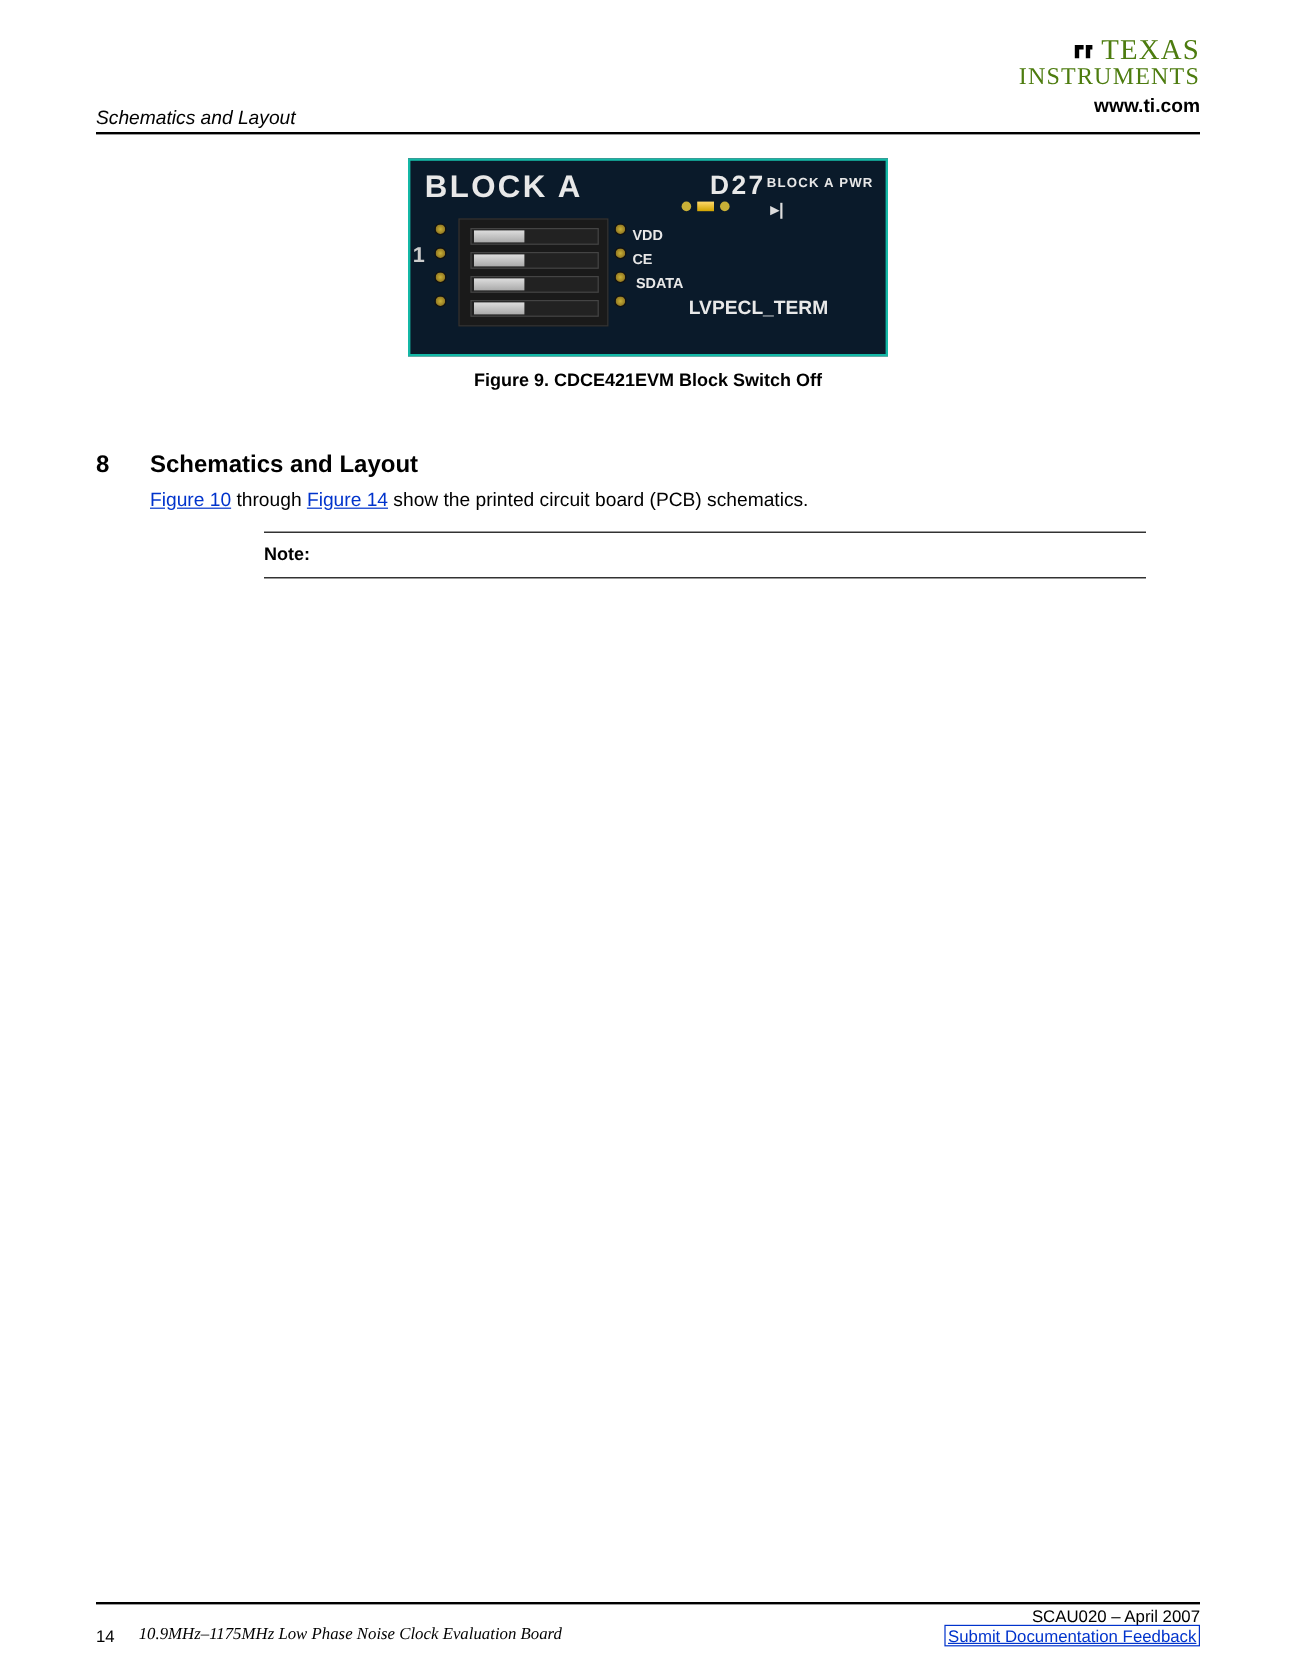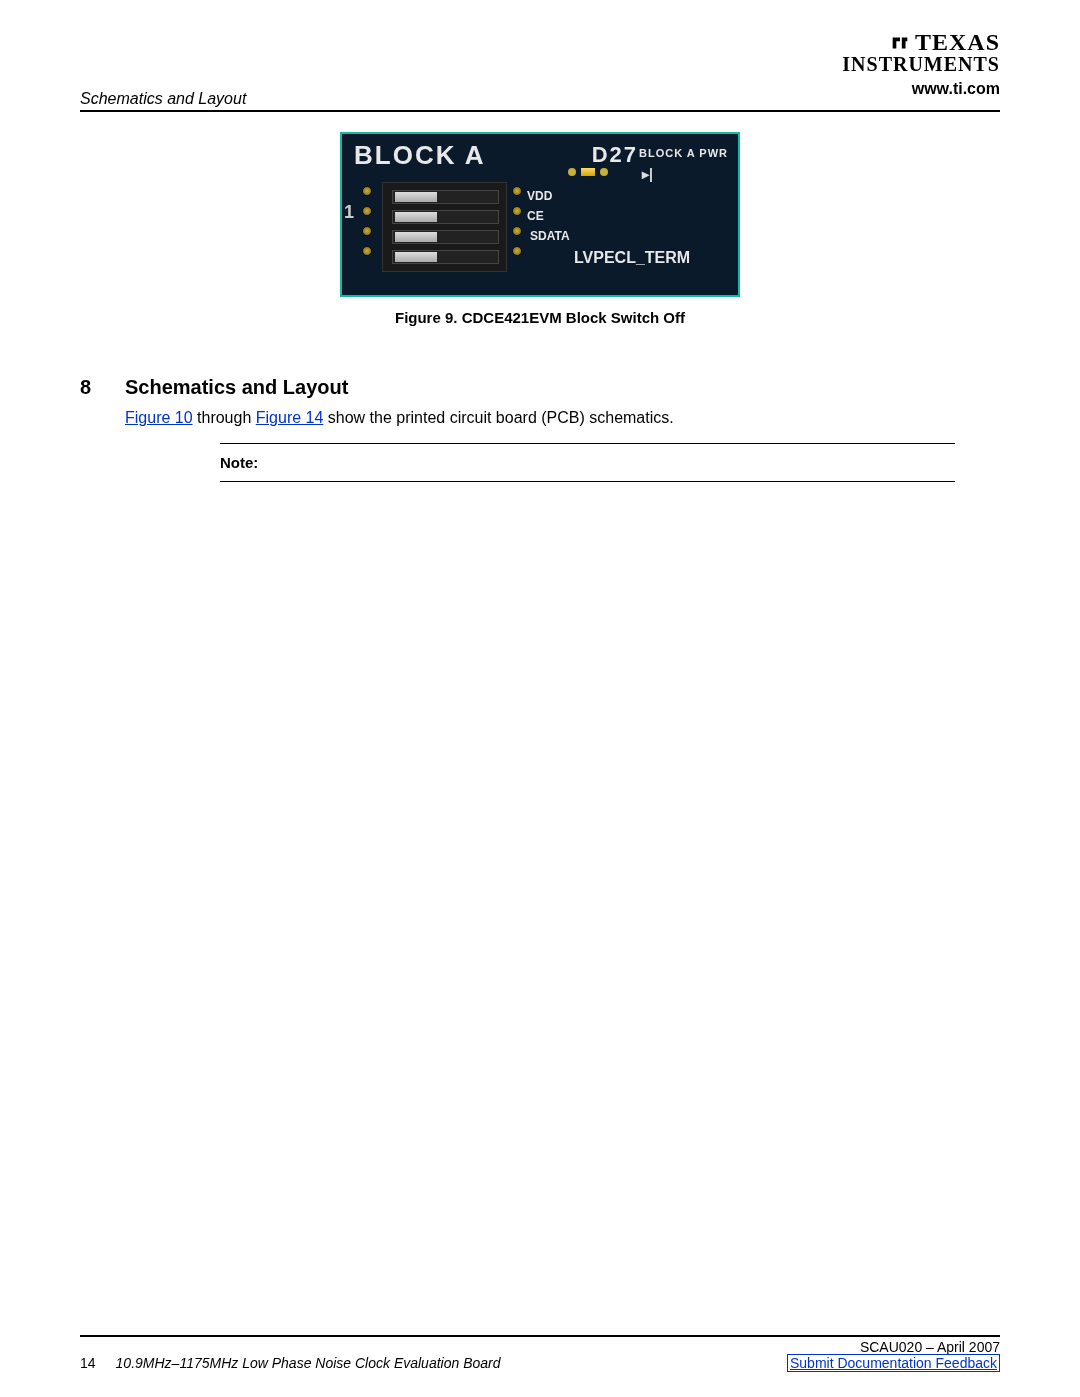--- a/index.html
+++ b/index.html
@@ -1,19 +1,19 @@
 <!DOCTYPE html>
 <html><head>
 <meta charset="utf-8">
 <style>
   * { box-sizing: border-box; margin: 0; padding: 0; }
   html, body { width: 1080px; height: 1397px; background: #fff; font-family: Arial, Helvetica, sans-serif; color: #000; }
   .page { position: relative; width: 1080px; height: 1397px; padding: 30px 80px 40px 80px; }
   .logo-block { position: absolute; top: 30px; right: 80px; text-align: right; }
-  .logo { font-family: "Times New Roman", serif; font-weight: bold; color: #000000; line-height: 1; }
+  .logo { font-family: "Times New Roman", serif; font-weight: normal; color: #4d7c0f; line-height: 1; }
   .logo-line1 { font-size: 24px; letter-spacing: 1px; }
   .logo-line2 { font-size: 20px; letter-spacing: 1px; margin-left: 32px; }
   .logo-url { font-size: 16px; font-weight: bold; margin-top: 6px; }
   .header-section-title { font-style: italic; font-size: 16px; margin-top: 60px; }
   .header-rule { border: none; border-top: 2px solid #000; margin-top: 2px; }
   .figure-wrap { width: 100%; margin-top: 20px; display: flex; flex-direction: column; align-items: center; }
   .pcb { width: 400px; height: 165px; background: #0a1a2a; position: relative; border: 2px solid #14b8a6; overflow: hidden; }
   .silk { position: absolute; color: #e8e8e8; font-family: Arial, sans-serif; font-weight: bold; }
   .silk-block-a { top: 6px; left: 12px; font-size: 26px; letter-spacing: 2px; }
   .silk-d27 { top: 8px; right: 100px; font-size: 22px; letter-spacing: 2px; }
@@ -41,21 +41,21 @@
   .section-title { font-size: 20px; font-weight: bold; }
   .body-text { margin-left: 45px; margin-top: 10px; font-size: 16px; }
   .link { color: #0033cc; text-decoration: underline; cursor: pointer; }
   .note-block { margin: 16px 45px 0 140px; border-top: 1px solid #000; border-bottom: 1px solid #000; padding: 10px 0; display:flex; font-size: 15px; }
   .note-label { font-weight: bold; width: 58px; flex-shrink:0; }
   .note-text { flex:1; line-height:1.35; }
   .footer-rule { position:absolute; left:80px; right:80px; bottom:60px; border:none; border-top:2px solid #000; }
   .footer-row { position:absolute; left:80px; right:80px; bottom:26px; display:flex; justify-content:space-between; font-size:14px; align-items:flex-end; }
   .footer-left { display:flex; align-items:center; gap: 20px; }
   .footer-page { font-size:14px; }
-  .footer-title { font-style: italic; }
+  .footer-title { font-style: italic; font-family: Liberation Serif, serif; }
   .footer-right { text-align:right; font-size:14px; }
   .footer-link { color:#0033cc; text-decoration:underline; border:1px solid #0033cc; padding:0 2px; cursor:pointer; }
   .ti-logo-svg { width: 22px; height: 22px; display:inline-block; vertical-align: bottom; margin-right: 4px; }
 </style>
 </head>
 <body>
 
 <div class="page">
 
   <div class="logo-block">

